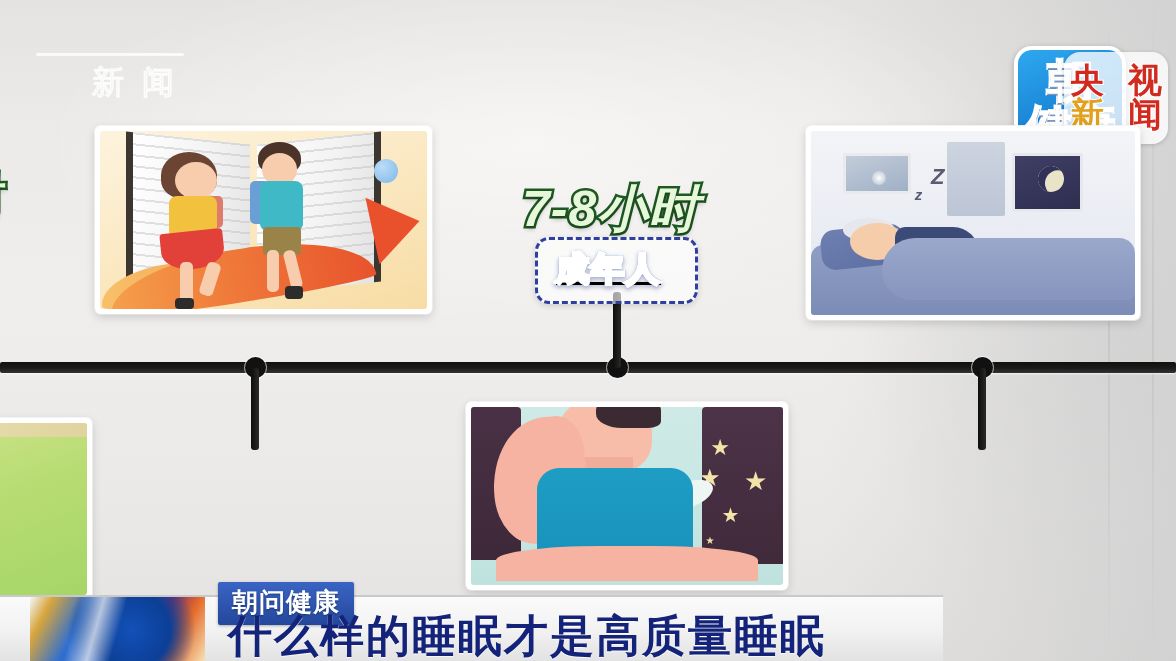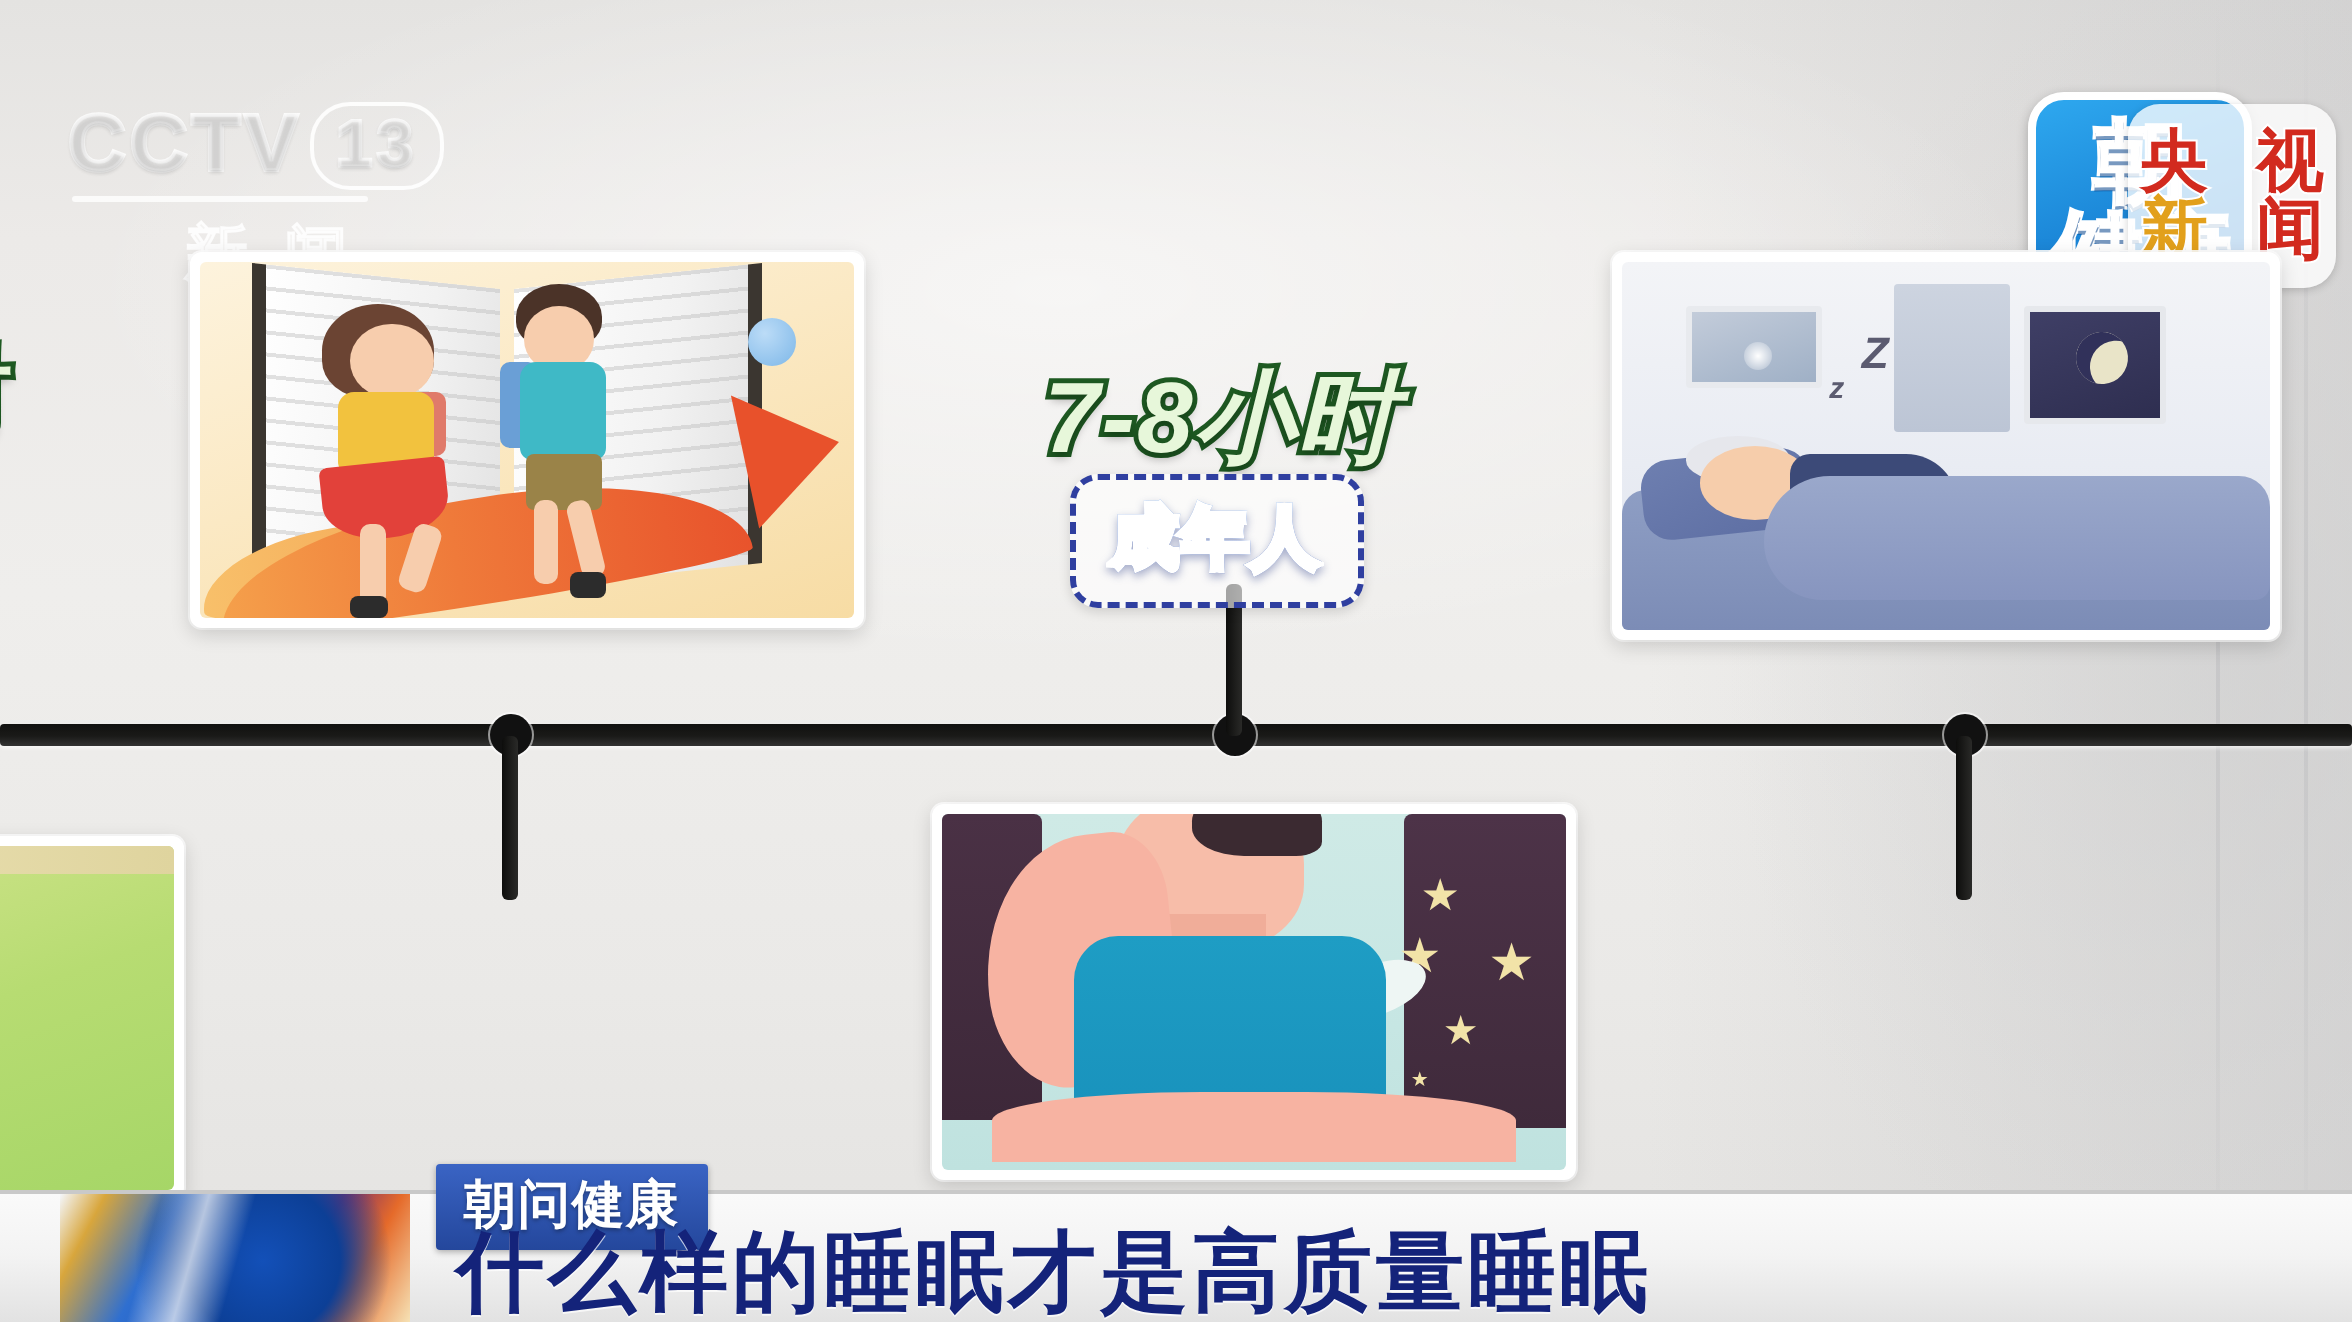--- a/index.html
+++ b/index.html
@@ -164,22 +164,23 @@
     paint-order:stroke fill;
     text-shadow:0 3px 5px rgba(0,0,0,.28);
   }
   .hours.big{ font-size:50px; }
 
   .tagbox{
     position:absolute;
     border:3px dashed #2f3fa0;
     border-radius:14px;
     background:rgba(255,255,255,.62);
-    padding:7px 18px 9px 18px;
+    padding:7px 34px 9px 18px;
     box-shadow:0 2px 6px rgba(0,0,0,.14);
+    text-decoration:underline;
   }
   .tagbox .tagtext{
     font-size:33px; font-weight:700; letter-spacing:2px; white-space:nowrap;
     background:linear-gradient(180deg,#5f9ae4 0%,#2f5fc4 48%,#17368f 100%);
     -webkit-background-clip:text; background-clip:text; color:transparent;
     -webkit-text-stroke:4px #ffffff;
     paint-order:stroke fill;
     filter:drop-shadow(0 2px 2px rgba(20,40,120,.35));
   }
 
@@ -240,21 +241,21 @@
   .logo-cctvnews .n3{
     position:absolute; left:6px; bottom:6px; font-size:34px; font-weight:700; color:#e2a01c;
     -webkit-text-stroke:2px #ffffff; paint-order:stroke fill;
   }
   .logo-cctvnews .n4{
     position:absolute; right:6px; bottom:6px; font-size:34px; font-weight:700; color:#d22a1e;
     -webkit-text-stroke:2px #ffffff; paint-order:stroke fill;
   }
 
   
-  .lower{ position:absolute; left:0; bottom:0; width:1176px; height:66px; }
+  .lower{ position:absolute; left:0; bottom:0; width:943px; height:66px; }
   .lower-bg{
     position:absolute; left:0; bottom:0; width:100%; height:66px;
     background:linear-gradient(180deg,#fafafa 0%,#f3f3f3 48%,#e2e2e2 100%);
     border-top:2px solid #c9c9c9;
   }
   .lower-globe{
     position:absolute; left:30px; bottom:0; width:175px; height:64px;
     background:
       radial-gradient(circle at 58% 52%, #1350b8 0%, #0c3f96 36%, rgba(12,63,150,0) 60%),
       linear-gradient(118deg,#f4f7fc 0%,#d8a63c 11%,#2f6fd0 30%,#1b55bb 52%,#7c2f6a 68%,#e56a2a 82%,#f6e2b5 100%);
@@ -286,24 +287,20 @@
 </head>
 <body>
 
 <div class="stage">
 
   <div class="bg-wall-sheen"></div>
   <div class="bg-vert-seam" style="left:1108px;"></div>
   <div class="bg-vert-seam" style="left:1152px;"></div>
 
   <div class="cctv">
-    <div class="mark">
-      <span>CCTV</span>
-      <span class="thirteen">13</span>
-    </div>
     <div class="rule"></div>
     <div class="sub">新闻</div>
   </div>
 
   <div class="logo-cluster">
     <div class="logo-chao">
       <div class="c1">朝</div>
       <div class="c2">健康</div>
     </div>
     <div class="logo-cctvnews">

